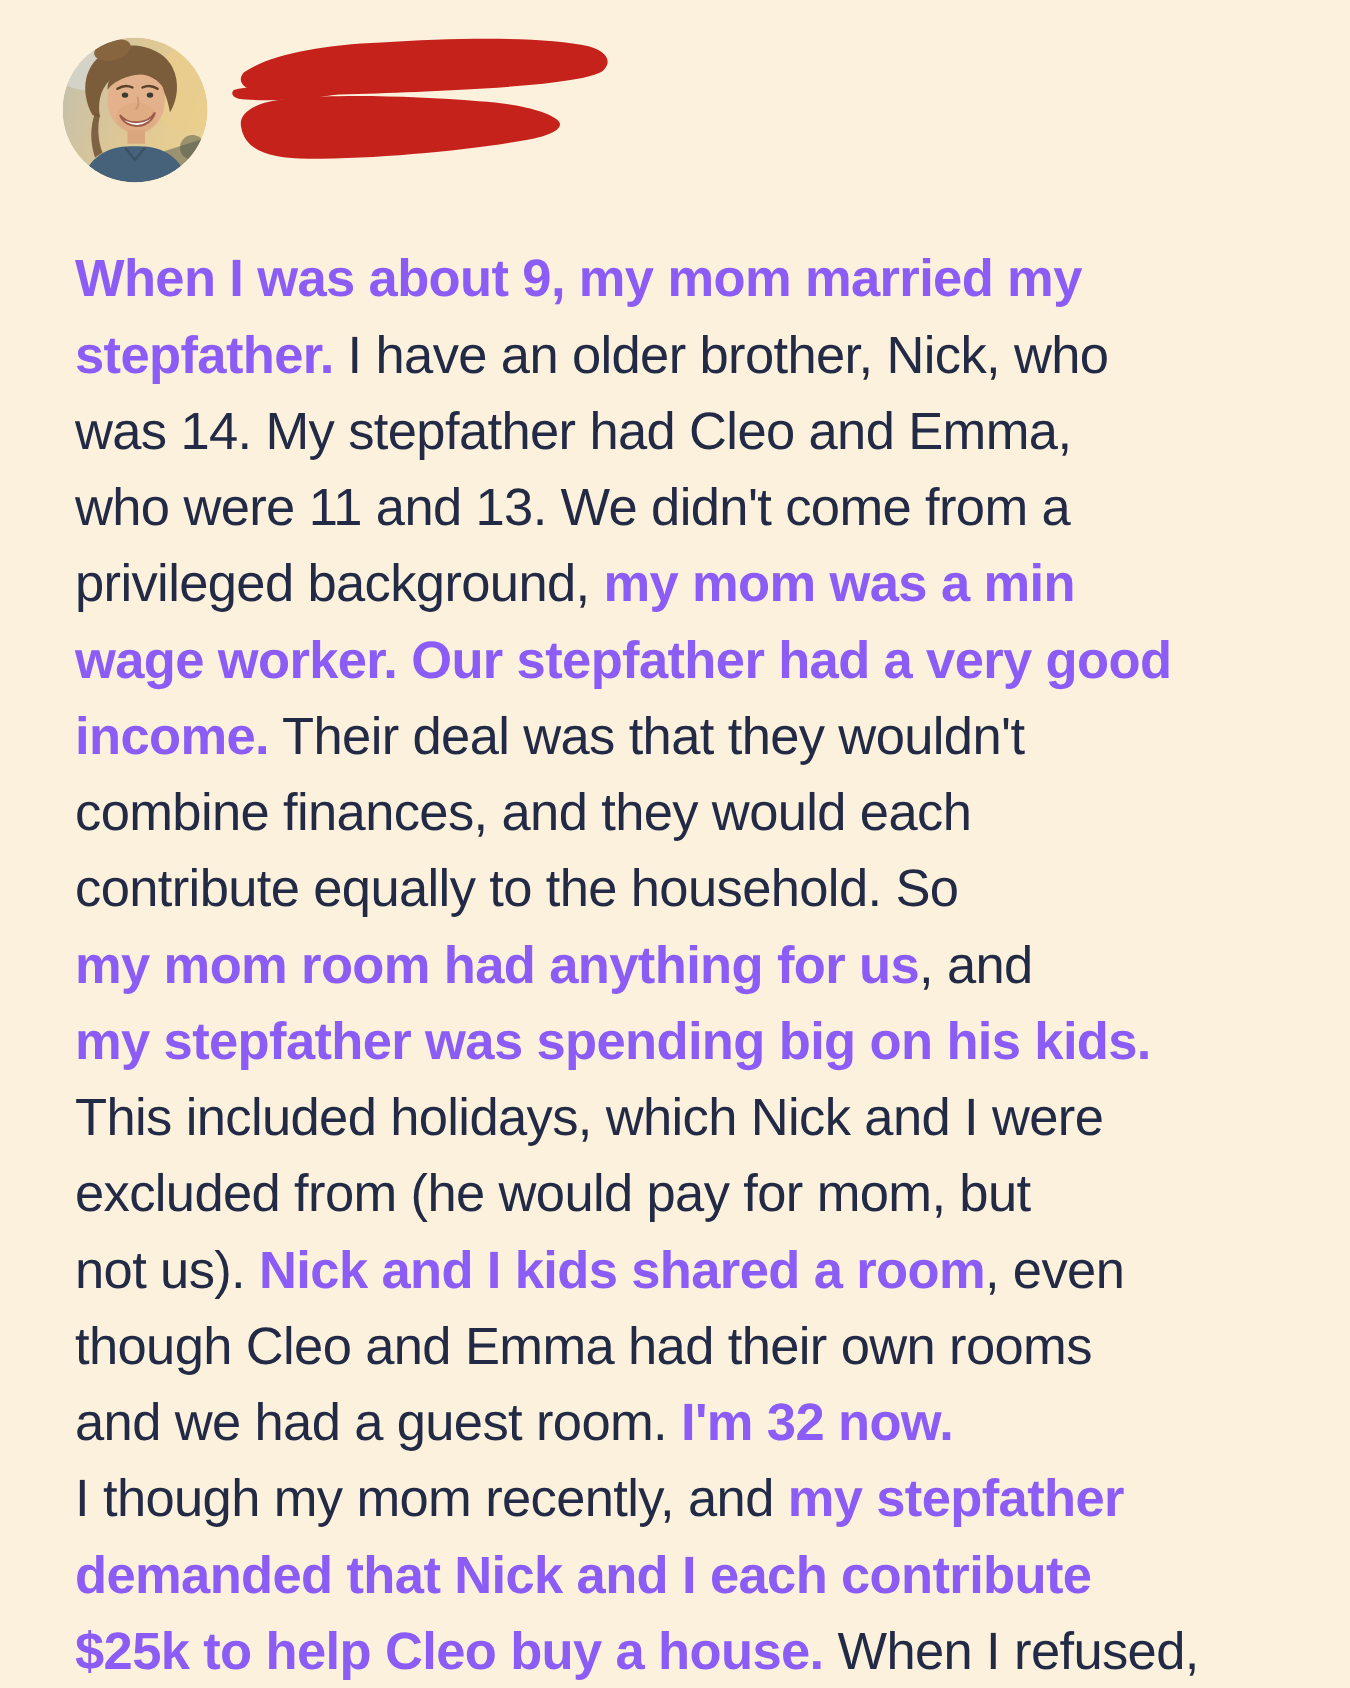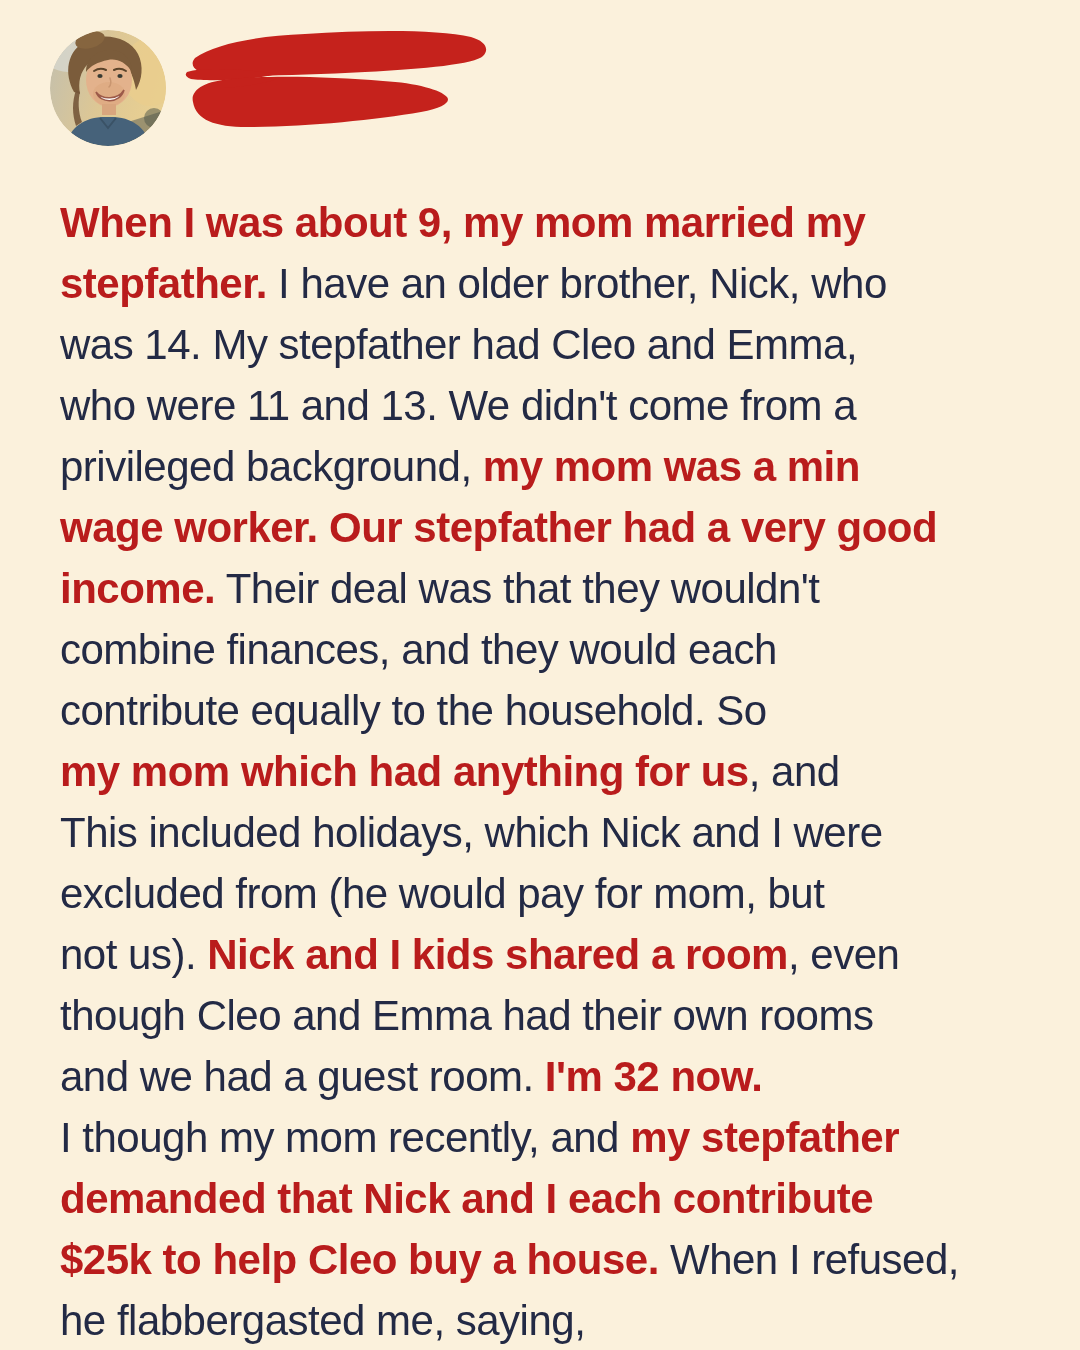--- a/index.html
+++ b/index.html
@@ -33,21 +33,21 @@
     position: absolute;
     left: 60px;
     top: 150px;
     width: 1002px;
     font-size: 42px;
     line-height: 61px;
     letter-spacing: -0.5px;
     color: #232A45;
     white-space: pre-wrap;
   }
-  .post-text .b { font-weight: 700; color: #b91c1c; }
+  .post-text .b { font-weight: 700; color: #8b5cf6; }
 </style>
 </head>
 <body>
 
 <div class="post">
 
   <div class="avatar">
     <svg viewBox="0 0 116 116">
       <defs>
         <clipPath id="av">
@@ -95,21 +95,22 @@
 
   <p class="post-text"><span class="b">When I was about 9, my mom married my
 stepfather.</span><span> I have an older brother, Nick, who
 was 14. My stepfather had Cleo and Emma,
 who were 11 and 13. We didn't come from a
 privileged background, </span><span class="b">my mom was a min
 wage worker. Our stepfather had a very good
 income.</span><span> Their deal was that they wouldn't
 combine finances, and they would each
 contribute equally to the household. So
-</span><span class="b">my mom which had anything for us</span><span>, and
+</span><span class="b">my mom room had anything for us</span><span>, and
+</span><span class="b">my stepfather was spending big on his kids.
 </span><span>This included holidays, which Nick and I were
 excluded from (he would pay for mom, but
 not us). </span><span class="b">Nick and I kids shared a room</span><span>, even
 though Cleo and Emma had their own rooms
 and we had a guest room. </span><span class="b">I'm 32 now.
 </span><span>I though my mom recently, and </span><span class="b">my stepfather
 demanded that Nick and I each contribute
 $25k to help Cleo buy a house.</span><span> When I refused,
 he flabbergasted me, saying, </span></p>
 

